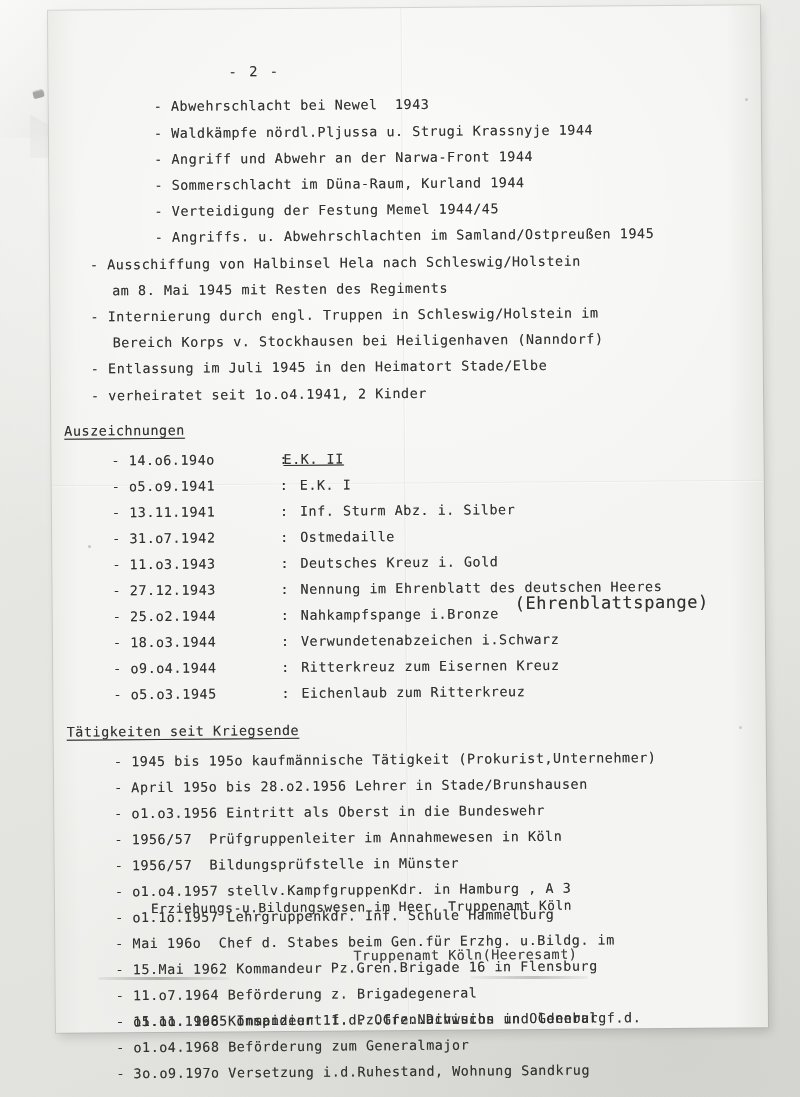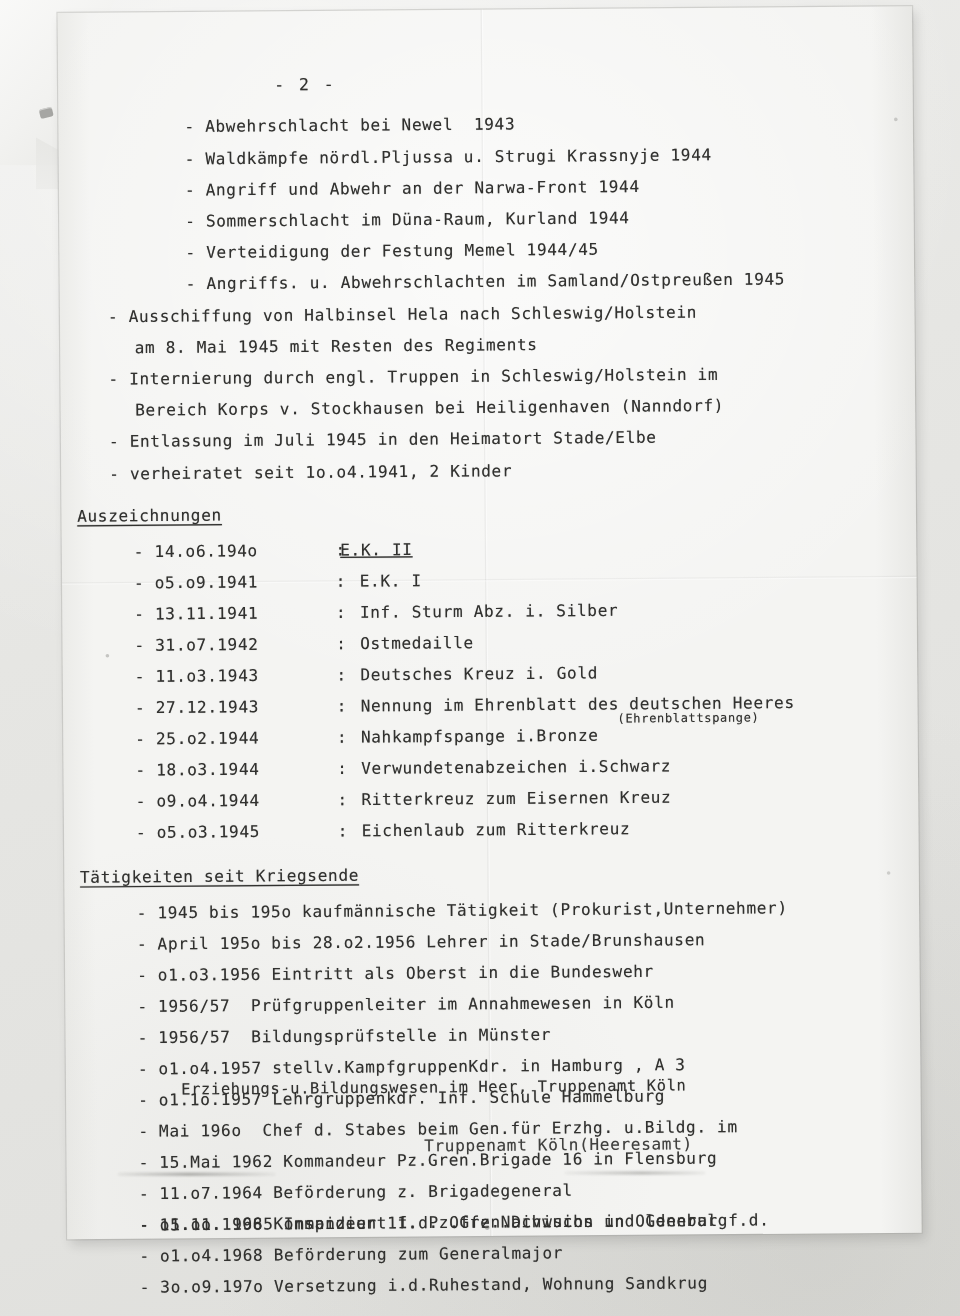--- a/index.html
+++ b/index.html
@@ -216,21 +216,21 @@
     <div class="ln" style="left:248px; top:470px;">E.K. I</div>
     <div class="ln" style="left:248px; top:496px;">Inf. Sturm Abz. i. Silber</div>
     <div class="ln" style="left:248px; top:522px;">Ostmedaille</div>
     <div class="ln" style="left:248px; top:548px;">Deutsches Kreuz i. Gold</div>
     <div class="ln" style="left:248px; top:574px;">Nennung im Ehrenblatt des deutschen Heeres</div>
     <div class="ln" style="left:248px; top:600px;">Nahkampfspange i.Bronze</div>
     <div class="ln" style="left:248px; top:626px;">Verwundetenabzeichen i.Schwarz</div>
     <div class="ln" style="left:248px; top:652px;">Ritterkreuz zum Eisernen Kreuz</div>
     <div class="ln" style="left:248px; top:678px;">Eichenlaub zum Ritterkreuz</div>
 
-    <div class="ln" style="left:462px; top:588px; font-size:10px;">(Ehrenblattspange)</div>
+    <div class="ln" style="left:462px; top:588px; font-size:17px;">(Ehrenblattspange)</div>
 
     <div class="ln hd" style="left:13px; top:715px;">Tätigkeiten seit Kriegsende</div>
 
     <div class="ln" style="left:60px; top:745px;">- 1945 bis 195o kaufmännische Tätigkeit (Prokurist,Unternehmer)</div>
     <div class="ln" style="left:60px; top:771px;">- April 195o bis 28.o2.1956 Lehrer in Stade/Brunshausen</div>
     <div class="ln" style="left:60px; top:797px;">- o1.o3.1956 Eintritt als Oberst in die Bundeswehr</div>
     <div class="ln" style="left:60px; top:823px;">- 1956/57  Prüfgruppenleiter im Annahmewesen in Köln</div>
     <div class="ln" style="left:60px; top:849px;">- 1956/57  Bildungsprüfstelle in Münster</div>
     <div class="ln" style="left:60px; top:875px;">- o1.o4.1957 stellv.KampfgruppenKdr. in Hamburg , A 3</div>
     <div class="ln" style="left:60px; top:901px;">- o1.1o.1957 Lehrgruppenkdr. Inf. Schule Hammelburg</div>

